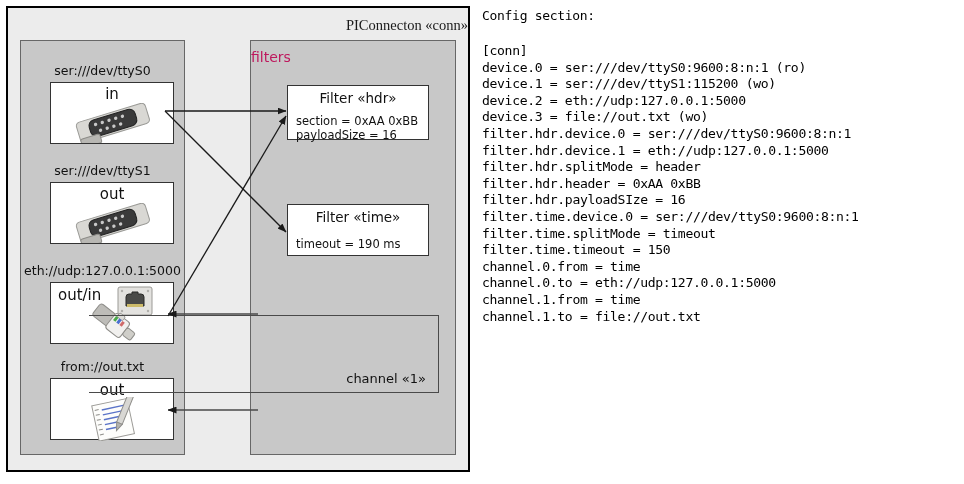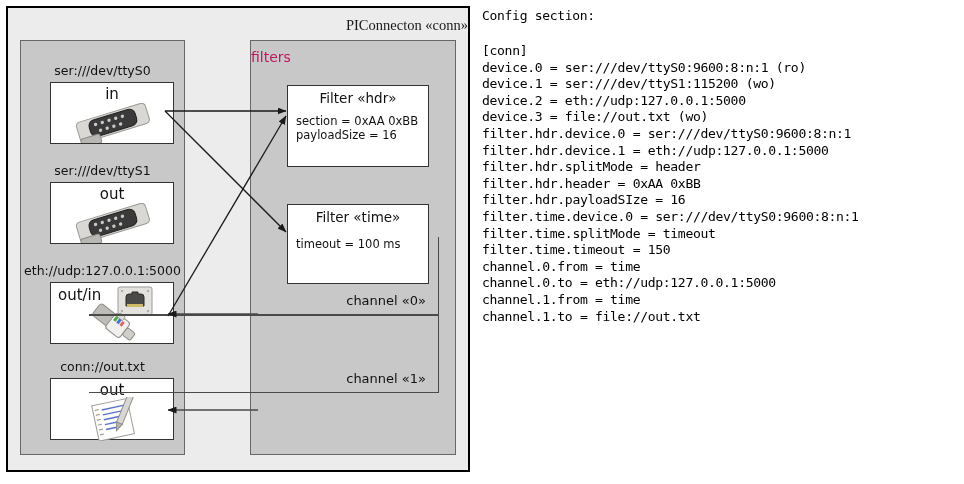--- a/index.html
+++ b/index.html
@@ -59,22 +59,22 @@
   .serial-icon{left:18px;top:20px;}
   .eth-jack-icon{left:66px;top:3px;}
   .eth-plug-icon{left:34px;top:20px;}
   .file-icon{left:38px;top:18px;}
 
   
   .filter-box{
     position:absolute;background:#ffffff;border:1.5px solid #333;
     box-sizing:border-box;
   }
-  #filter-hdr{left:36px;top:44px;width:142px;height:82px;}
-  #filter-time{left:36px;top:163px;width:142px;height:80px;}
+  #filter-hdr{left:36px;top:44px;width:142px;height:55px;}
+  #filter-time{left:36px;top:163px;width:142px;height:52px;}
   .filter-title{
     position:absolute;left:0;top:4px;width:100%;text-align:center;
     font-size:13.5px;color:#111;
   }
   .filter-props{
     position:absolute;left:8px;top:28px;font-size:11.5px;color:#111;
     line-height:14px;
   }
   #filter-time .filter-props{top:32px;}
 
@@ -197,21 +197,21 @@
               <rect x="30" y="14" width="3" height="5" fill="#4a6fd0"></rect>
               <rect x="34" y="14" width="3" height="5" fill="#d06a6a"></rect>
               <rect x="42" y="16" width="10" height="9" rx="2" fill="#cfcec9" stroke="#8e8d89" stroke-width="1"></rect>
             </g>
           </svg>
         </span>
       </div>
     </div>
 
     <div class="dev-entry" id="dev-file">
-      <div class="device-label">conn://out.txt</div>
+      <div class="device-label">from://out.txt</div>
       <div class="device-box">
         <div class="device-dir">out</div>
         <span class="icon-wrap file-icon">
           <svg width="56" height="44" viewBox="0 0 56 44">
             <g transform="rotate(-12 28 22)">
               <rect x="6" y="4" width="36" height="36" fill="#fdfdfb" stroke="#9d9c98" stroke-width="1"></rect>
               <g stroke="#8f8e8a" stroke-width="1">
                 <line x1="8" y1="9" x2="12" y2="9"></line>
                   <line x1="8" y1="14" x2="12" y2="14"></line>
                 <line x1="8" y1="19" x2="12" y2="19"></line>
@@ -245,27 +245,24 @@
       <div class="filter-title">Filter «hdr»</div>
       <div class="filter-props">
         <div>section = 0xAA 0xBB</div>
         <div>payloadSize = 16</div>
       </div>
     </div>
 
     <div class="filter-box" id="filter-time">
       <div class="filter-title">Filter «time»</div>
       <div class="filter-props">
-        <div>timeout = 100 ms</div>
-      </div>
-    </div>
-
-    <div class="channel-box" id="channel-0">
-      <div class="channel-label">channel «0»</div>
-    </div>
+        <div>timeout = 190 ms</div>
+      </div>
+    </div>
+
     <div class="channel-box" id="channel-1">
       <div class="channel-label">channel «1»</div>
     </div>
   </div>
 
   <svg id="arrow-layer">
     <defs>
       <marker id="ah" markerWidth="9" markerHeight="7" refX="8.5" refY="3.5" orient="auto" markerUnits="userSpaceOnUse">
         <polygon points="0,0 9,3.5 0,7" fill="#1a1a1a"></polygon>
       </marker>

